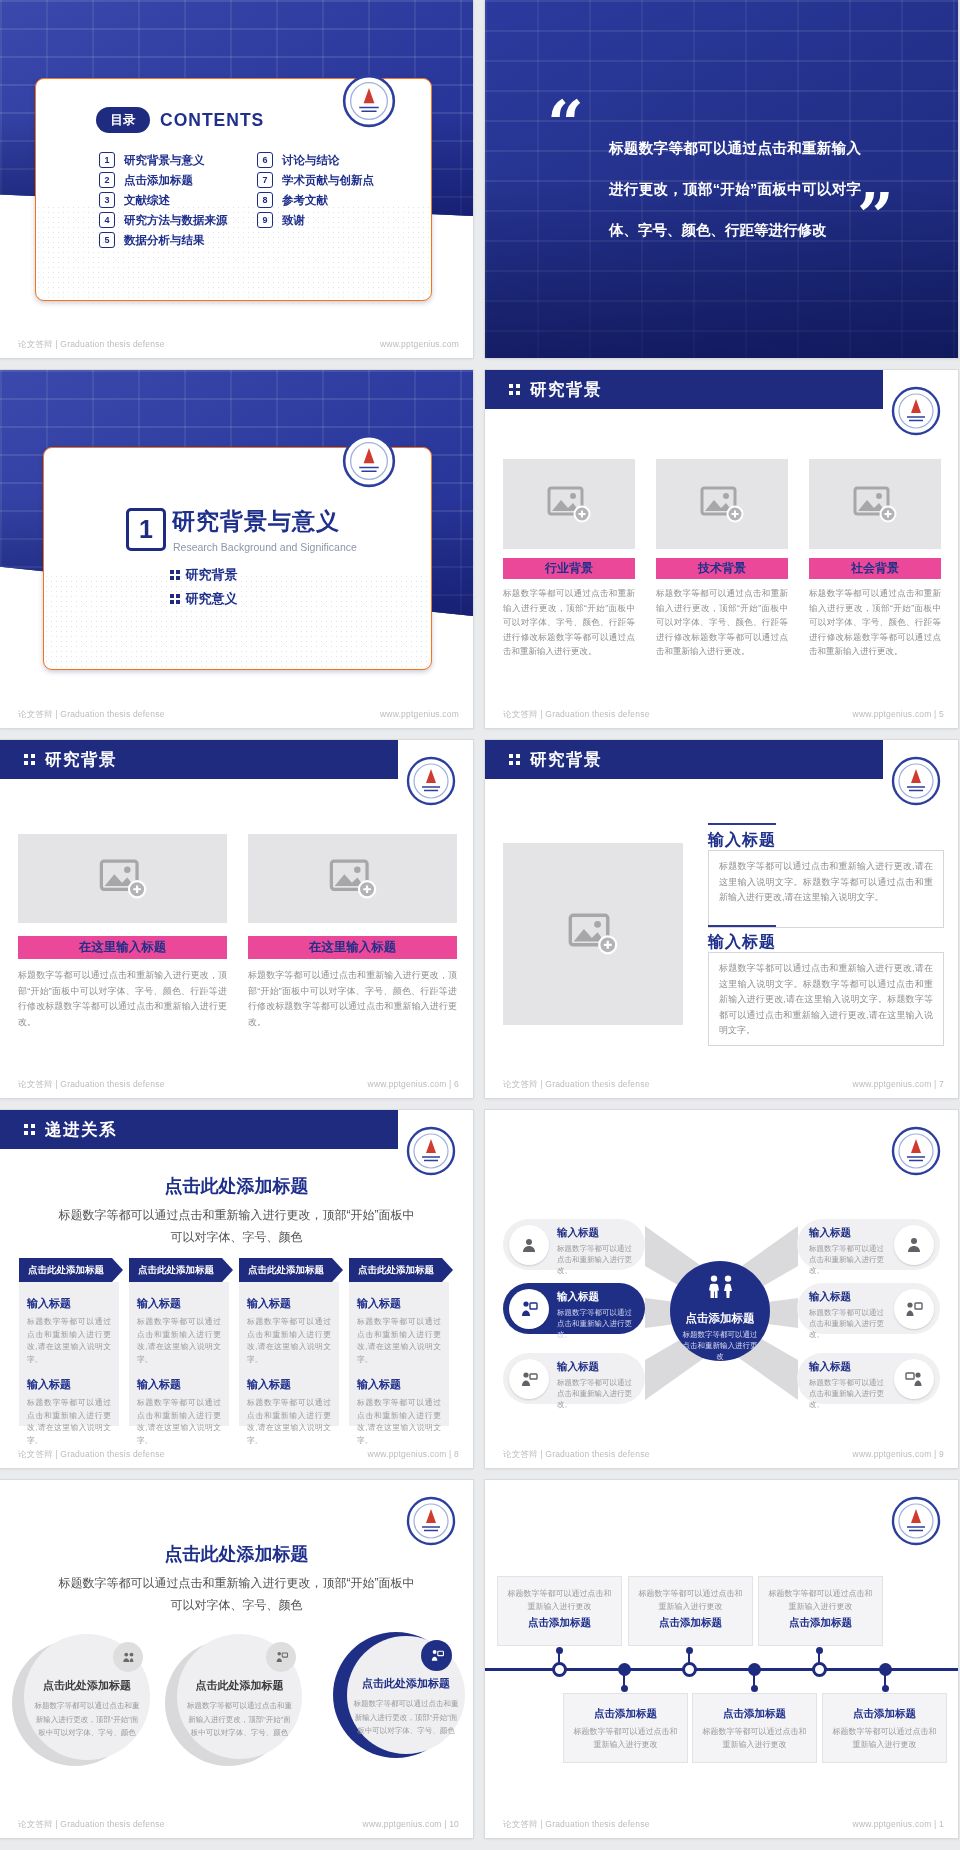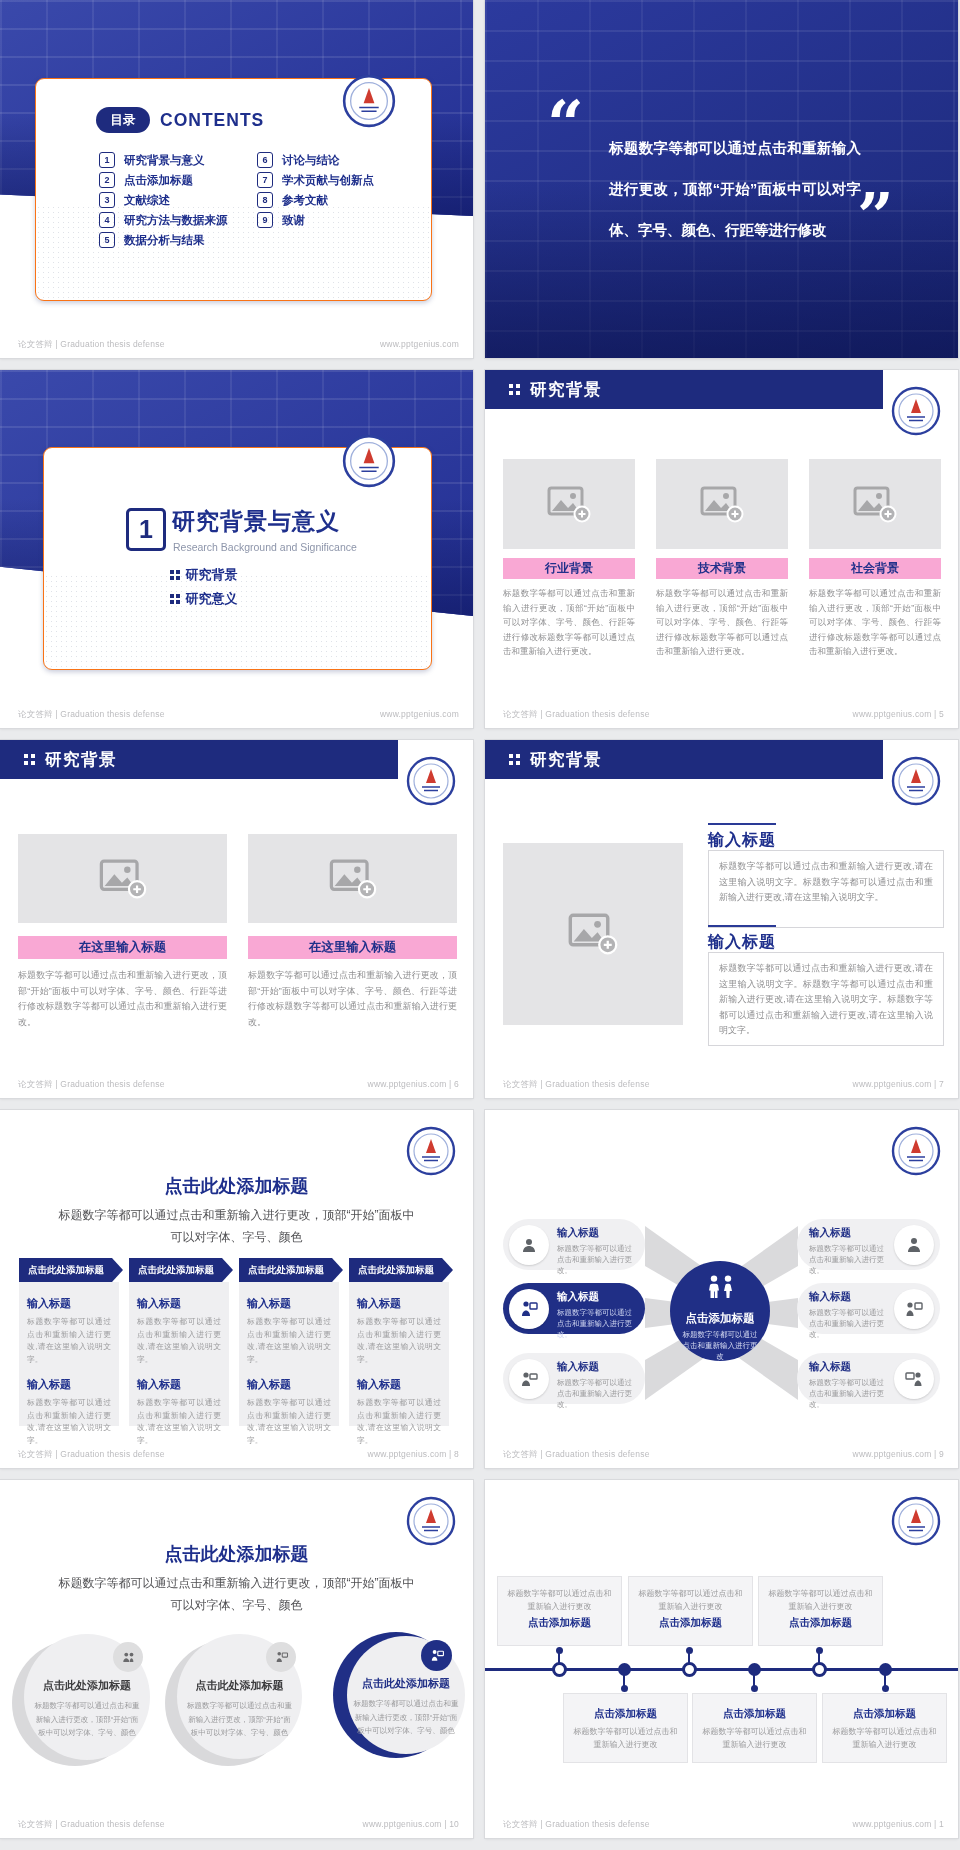--- a/index.html
+++ b/index.html
@@ -28,21 +28,21 @@
   .hbar{position:absolute;left:0;top:0;width:398px;height:39px;background:#1e2b7e;
         display:flex;align-items:center;padding-left:24px;box-sizing:border-box}
   .hicon{flex:0 0 auto;width:4px;height:4px;background:#fff;
          box-shadow:0 7px 0 #fff,7px 0 0 #fff,7px 7px 0 #fff;margin-right:17px;margin-top:-7px}
   .htitle{color:#fff;font-size:16.5px;font-weight:bold;letter-spacing:1.5px;white-space:nowrap}
   .logo{position:absolute;left:406px;top:16px;width:50px;height:50px}
   .foot{position:absolute;left:18px;right:14px;bottom:7px;display:flex;justify-content:space-between;
         font-size:8.5px;color:#bcbcbf;letter-spacing:.2px}
 
   .imgph{position:absolute;background:#e4e4e6;display:flex;align-items:center;justify-content:center}
-  .tbar{position:absolute;background:#f9a8d4;display:flex;align-items:center;justify-content:center;
+  .tbar{position:absolute;background:#ec4899;display:flex;align-items:center;justify-content:center;
         font-weight:bold;color:#20308a}
   .btxt{position:absolute;color:#8f8f91;text-align:justify}
 
   
   .s1-photo{position:absolute;left:0;top:0;width:473px;height:216px;
             clip-path:polygon(0 0,100% 0,100% 100%,0 90%)}
   .card{position:absolute;background:#fff;border:1px solid #f97316;border-radius:9px;
         box-shadow:0 2px 5px rgba(40,50,110,.25)}
   .card1{left:35px;top:78px;width:395px;height:221px}
   .card .wave{position:absolute;left:0;right:0;bottom:0;height:95px;border-radius:0 0 9px 9px;
@@ -351,20 +351,24 @@
     <div class="inp-title" style="left:223px;top:185px">输入标题</div>
     <div class="inp-box" style="left:223px;top:212px;width:236px;height:94px">标题数字等都可以通过点击和重新输入进行更改,请在这里输入说明文字。标题数字等都可以通过点击和重新输入进行更改,请在这里输入说明文字。标题数字等都可以通过点击和重新输入进行更改,请在这里输入说明文字。</div>
 
     <div class="foot">
       <span>论文答辩 | Graduation thesis defense</span>
       <span>www.pptgenius.com  |  7</span>
     </div>
   </div>
 
   <div class="slide c1 r4">
+    <div class="hbar">
+        <span class="hicon"></span>
+        <span class="htitle">递进关系</span>
+      </div>
     <svg class="logo" viewBox="0 0 50 50">
         <circle cx="25" cy="25" r="23" fill="#fff" stroke="#2c3f9e" stroke-width="2.4"></circle>
         <circle cx="25" cy="25" r="17" fill="none" stroke="#9fb0dc" stroke-width="1.2"></circle>
         <path d="M25 13 L30 27 H20 Z" fill="#cf3b2f"></path>
         <path d="M16 31 h18 M18 34.5 h14" stroke="#2c3f9e" stroke-width="1.3" fill="none"></path>
       </svg>
 
     <div class="center-title" style="top:64px">点击此处添加标题</div>
     <div class="center-sub" style="top:94px">标题数字等都可以通过点击和重新输入进行更改，顶部“开始”面板中可以对字体、字号、颜色</div>
 

